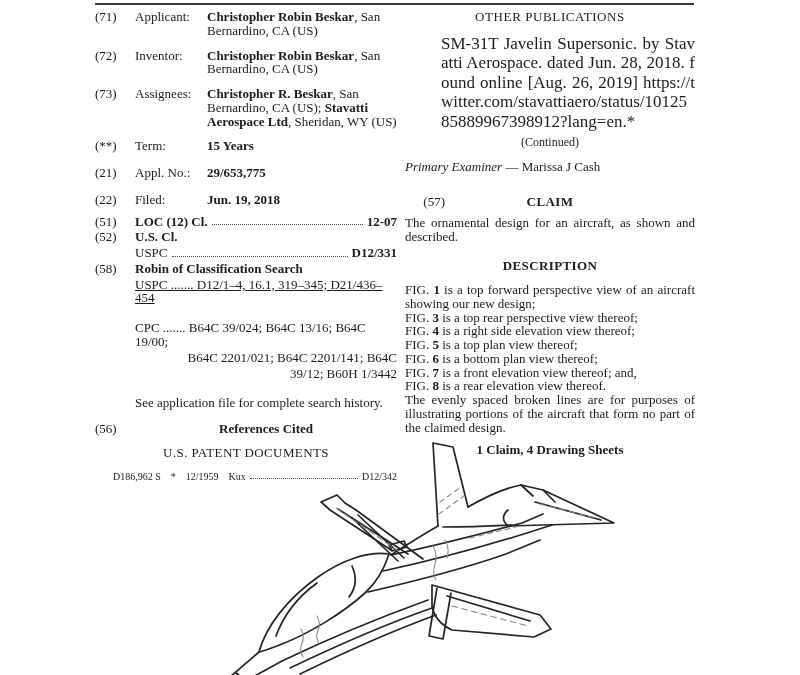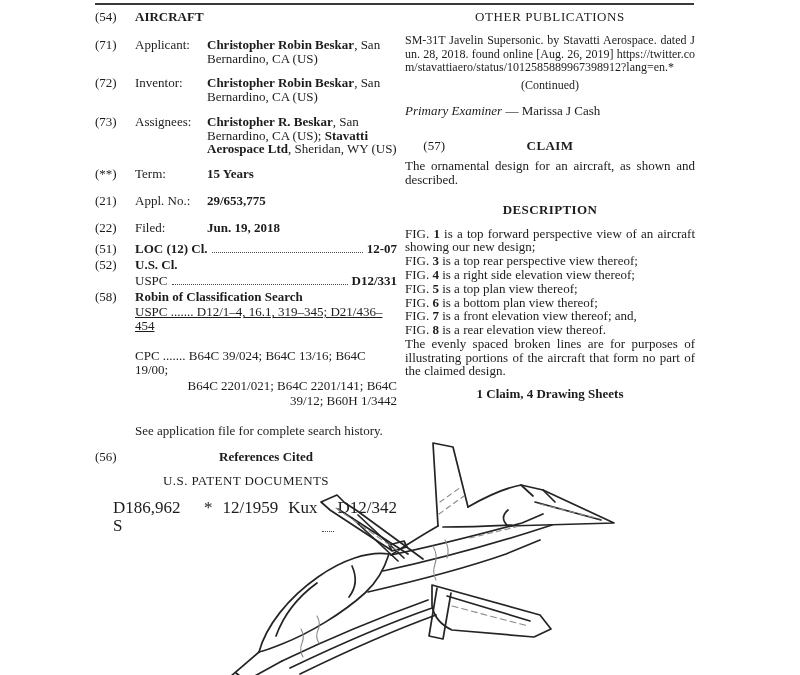--- a/index.html
+++ b/index.html
@@ -22,26 +22,26 @@
   .b{font-weight:bold;}
   .i{font-style:italic;}
   .leader{flex:1;border-bottom:1.4px dotted #4a4a4a;margin:0 4px 3px 4px;min-width:12px;}
   .cls .field{margin-bottom:2px;}
   .indent40{padding-left:40px;display:flex;}
   .right-align{text-align:right;}
   .just{text-align:justify;}
 
   .refs-head{flex:1;text-align:center;font-weight:bold;}
   .refs-sub{text-align:center;margin:10px 0 12px 0;letter-spacing:0.4px;}
-  .ref-row{display:flex;padding-left:18px;font-size:17px;}
+  .ref-row{display:flex;padding-left:18px;font-size:10px;}
   .ref-row .gap{width:10px;}
 
   
   .pub-head{text-align:center;letter-spacing:0.6px;margin-bottom:10px;}
-  .pub-body{font-size:12px;text-align:justify;line-height:1.15;word-break:break-all;}
+  .pub-body{font-size:17px;text-align:justify;line-height:1.15;word-break:break-all;margin-left:36px;}
   .continued{text-align:center;font-size:12px;margin:4px 0 12px 0;}
   .examiner{margin-bottom:21px;}
   .sec-head-row{display:flex;margin-bottom:7px;}
   .sec-head-row .fnum{width:40px;text-align:right;}
   .sec-head{flex:1;text-align:center;font-weight:bold;letter-spacing:0.4px;padding-right:40px;}
   .desc-head{text-align:center;font-weight:bold;letter-spacing:0.4px;margin:16px 0 10px 0;}
   .claim-body{margin-bottom:9px;}
   .fig-line{text-align:justify;}
   .claims-line{text-align:center;font-weight:bold;margin-top:9px;}
 
@@ -50,24 +50,20 @@
 </style>
 </head>
 <body>
 
 <div class="top-rule"></div>
 
 <div class="columns">
 
   <div class="col-left">
 
-    <div class="field" style="margin-bottom:14px;">
-      <span class="fnum">(54)</span>
-      <span class="b">AIRCRAFT</span>
-    </div>
 
     <div class="field">
       <span class="fnum">(71)</span>
       <span class="flabel">Applicant:</span>
       <span class="fvalue"><span class="b">Christopher Robin Beskar</span><span>, San Bernardino, CA (US)</span></span>
     </div>
 
     <div class="field">
       <span class="fnum">(72)</span>
       <span class="flabel">Inventor:</span>

